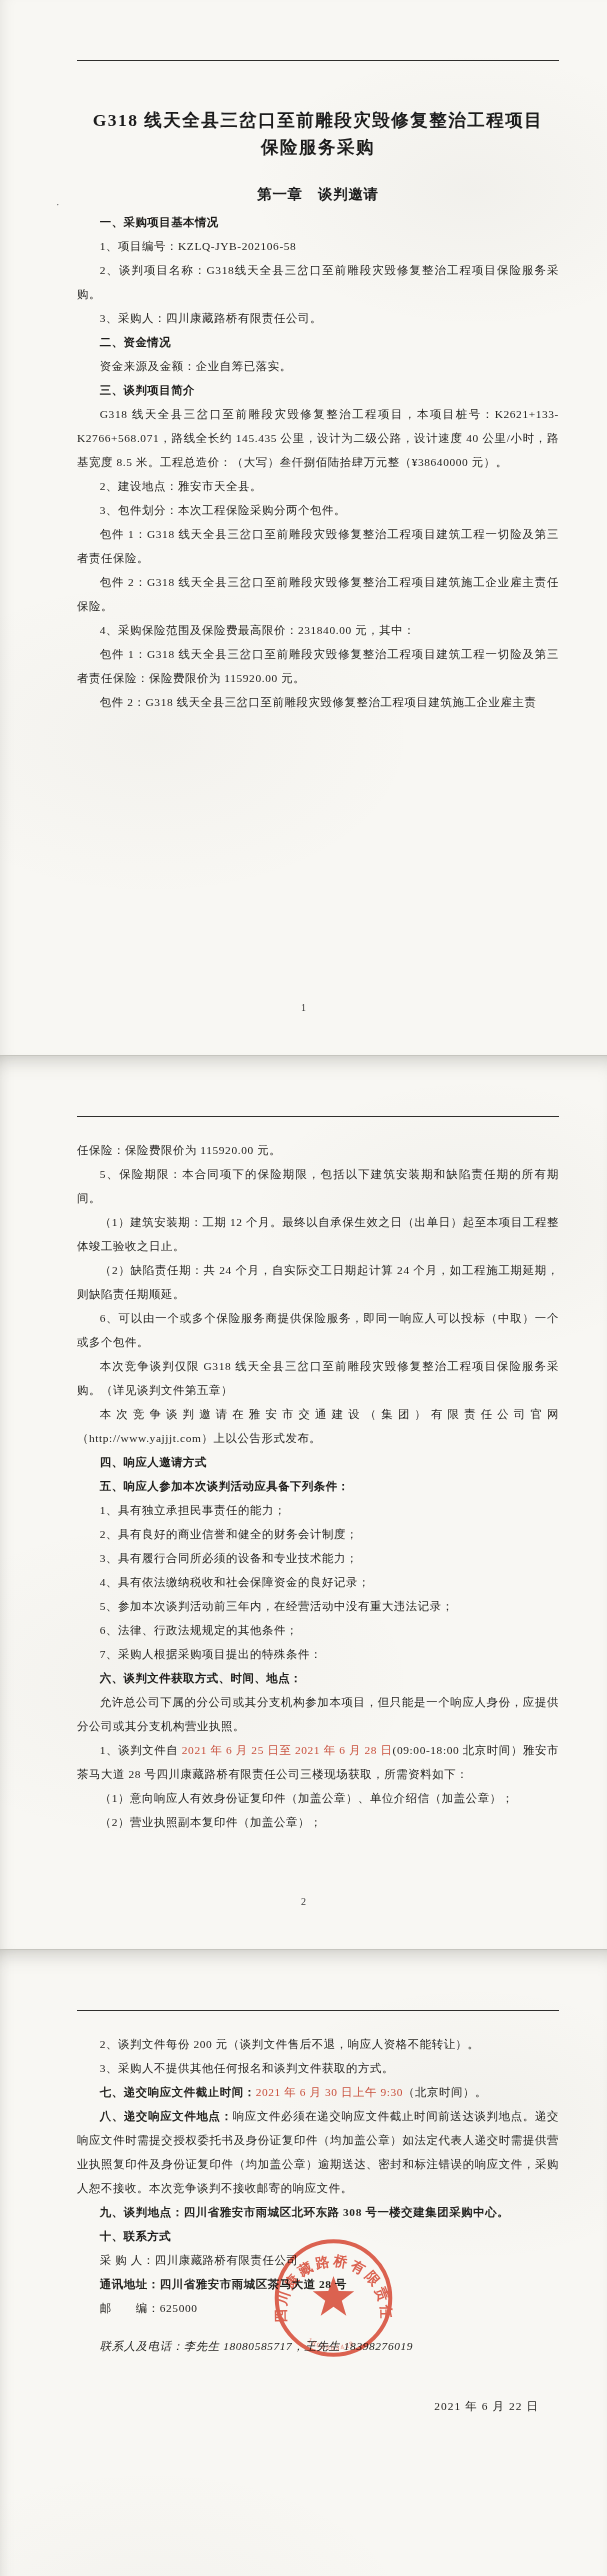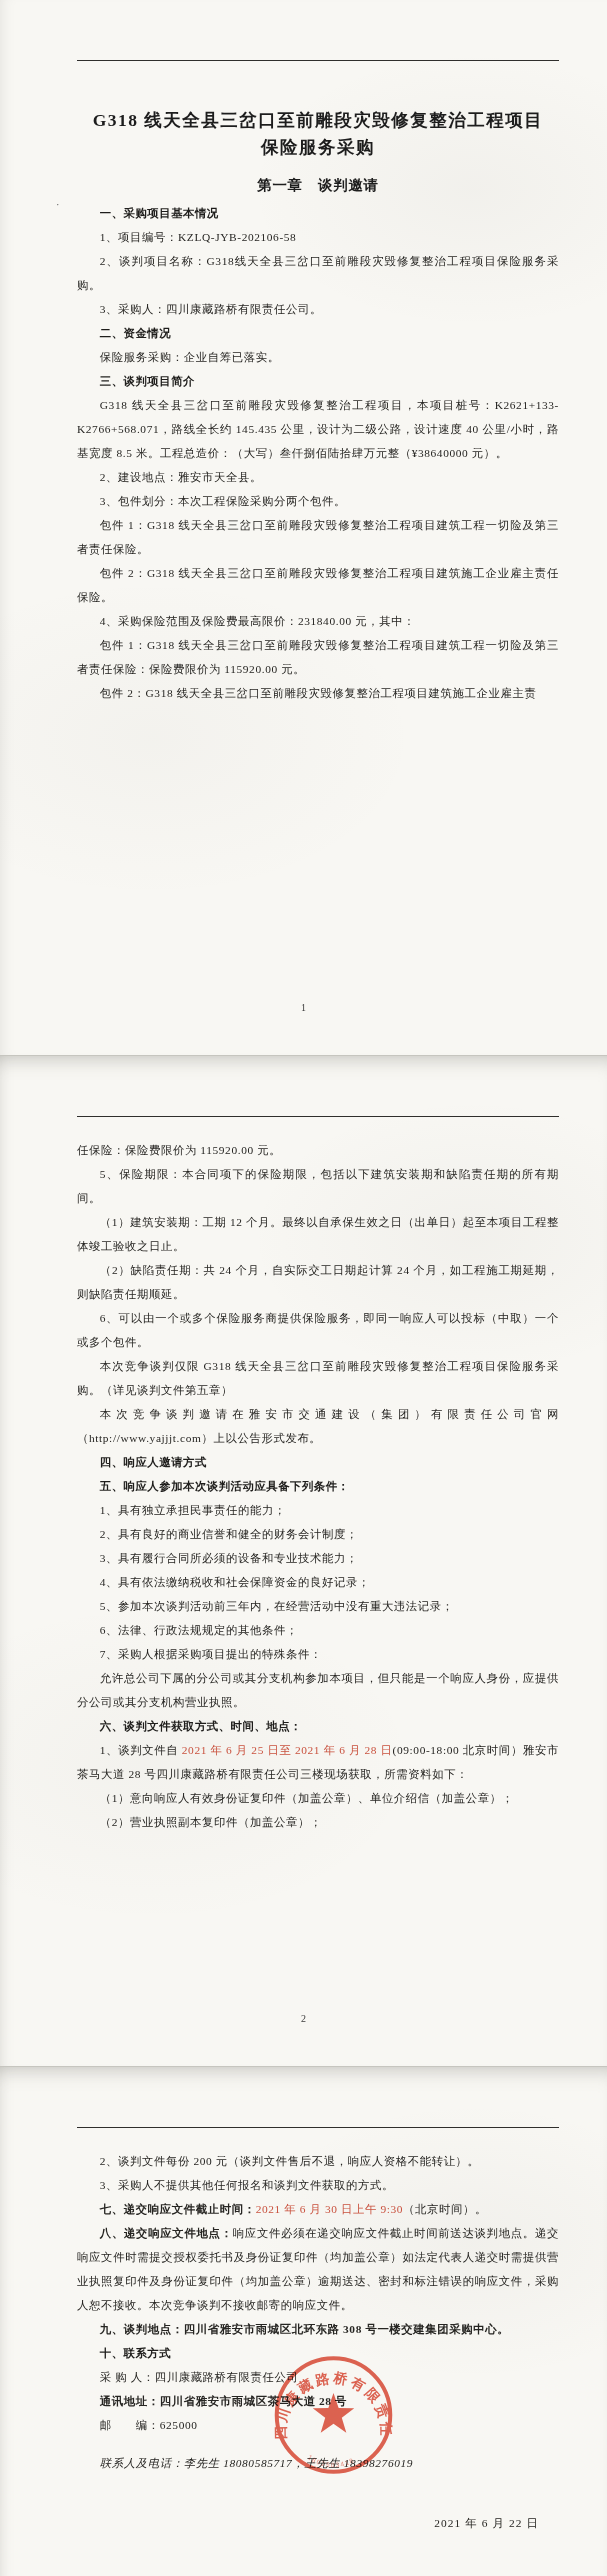--- a/index.html
+++ b/index.html
@@ -16,40 +16,40 @@
     box-sizing:border-box;
     background:#f8f7f3;
     background-image:
       radial-gradient(319px 197px at 78% 18%, rgba(120,115,105,.05), transparent 70%),
       radial-gradient(379px 228px at 25% 70%, rgba(120,115,105,.04), transparent 70%);
     overflow:hidden;
     padding:0 48px 0 77px;
     box-shadow: inset 12px 0 16.7px -13.7px rgba(0,0,0,.12);
   }
   .page1{height:1055px;}
-  .page2{height:1011px;border-top:0.8px solid #c6c5bf;
+  .page2{height:894px;border-top:0.8px solid #c6c5bf;
          box-shadow: inset 0 16.7px 20px -15px rgba(90,88,80,.35), inset 12px 0 16.7px -13.7px rgba(0,0,0,.12);}
   .page3{height:968px;border-top:0.8px solid #c6c5bf;
          box-shadow: inset 0 16.7px 20px -15px rgba(90,88,80,.35), inset 12px 0 16.7px -13.7px rgba(0,0,0,.12);}
   .rule{
     height:0;
     border-top:1.5px solid #2f2e2c;
     margin-top:60px;
   }
   .titleblock{
     margin-top:46px;
     text-align:center;
     font-weight:bold;
     font-size:17.5px;
     line-height:26.6px;
     letter-spacing:1.5px;
     color:#1d1d1d;
   }
   .chapter{
-    margin-top:15px;
+    margin-top:24px;
     text-align:center;
     font-weight:bold;
     font-size:14.4px;
     line-height:20px;
     letter-spacing:0.8px;
     color:#1d1d1d;
   }
   .content{margin-top:21px;}
   .page1 .content{margin-top:6px;}
   .para{
@@ -114,21 +114,21 @@
       <div>保险服务采购</div>
     </div>
     <div class="chapter">第一章　谈判邀请</div>
     <span class="margin-dot">·</span>
     <div class="content">
         <p class="para h"><span>一、采购项目基本情况</span></p>
         <p class="para"><span>1、项目编号：KZLQ-JYB-202106-58</span></p>
         <p class="para"><span>2、谈判项目名称：G318线天全县三岔口至前雕段灾毁修复整治工程项目保险服务采购。</span></p>
         <p class="para"><span>3、采购人：四川康藏路桥有限责任公司。</span></p>
         <p class="para h"><span>二、资金情况</span></p>
-        <p class="para"><span>保险服务采购：企业自筹已落实。</span></p>
+        <p class="para"><span>资金来源及金额：企业自筹已落实。</span></p>
         <p class="para h"><span>三、谈判项目简介</span></p>
         <p class="para"><span>G318 线天全县三岔口至前雕段灾毁修复整治工程项目，本项目桩号：K2621+133-K2766+568.071，路线全长约 145.435 公里，设计为二级公路，设计速度 40 公里/小时，路基宽度 8.5 米。工程总造价：（大写）叁仟捌佰陆拾肆万元整（¥38640000 元）。</span></p>
         <p class="para"><span>2、建设地点：雅安市天全县。</span></p>
         <p class="para"><span>3、包件划分：本次工程保险采购分两个包件。</span></p>
         <p class="para"><span>包件 1：G318 线天全县三岔口至前雕段灾毁修复整治工程项目建筑工程一切险及第三者责任保险。</span></p>
         <p class="para"><span>包件 2：G318 线天全县三岔口至前雕段灾毁修复整治工程项目建筑施工企业雇主责任保险。</span></p>
         <p class="para"><span>4、采购保险范围及保险费最高限价：231840.00 元，其中：</span></p>
         <p class="para"><span>包件 1：G318 线天全县三岔口至前雕段灾毁修复整治工程项目建筑工程一切险及第三者责任保险：保险费限价为 115920.00 元。</span></p>
         <p class="para"><span>包件 2：G318 线天全县三岔口至前雕段灾毁修复整治工程项目建筑施工企业雇主责</span></p>
       </div>
@@ -147,22 +147,22 @@
         <p class="para"><span>本次竞争谈判邀请在雅安市交通建设（集团）有限责任公司官网（http://www.yajjjt.com）上以公告形式发布。</span></p>
         <p class="para h"><span>四、响应人邀请方式</span></p>
         <p class="para h"><span>五、响应人参加本次谈判活动应具备下列条件：</span></p>
         <p class="para"><span>1、具有独立承担民事责任的能力；</span></p>
         <p class="para"><span>2、具有良好的商业信誉和健全的财务会计制度；</span></p>
         <p class="para"><span>3、具有履行合同所必须的设备和专业技术能力；</span></p>
         <p class="para"><span>4、具有依法缴纳税收和社会保障资金的良好记录；</span></p>
         <p class="para"><span>5、参加本次谈判活动前三年内，在经营活动中没有重大违法记录；</span></p>
         <p class="para"><span>6、法律、行政法规规定的其他条件；</span></p>
         <p class="para"><span>7、采购人根据采购项目提出的特殊条件：</span></p>
+        <p class="para h"><span>六、谈判文件获取方式、时间、地点：</span></p>
         <p class="para"><span>允许总公司下属的分公司或其分支机构参加本项目，但只能是一个响应人身份，应提供分公司或其分支机构营业执照。</span></p>
-        <p class="para h"><span>六、谈判文件获取方式、时间、地点：</span></p>
         <p class="para"><span>1、谈判文件自 </span><span class="red">2021 年 6 月 25 日至 2021 年 6 月 28 日</span><span>(09:00-18:00 北京时间）雅安市茶马大道 28 号四川康藏路桥有限责任公司三楼现场获取，所需资料如下：</span></p>
         <p class="para"><span>（1）意向响应人有效身份证复印件（加盖公章）、单位介绍信（加盖公章）；</span></p>
         <p class="para"><span>（2）营业执照副本复印件（加盖公章）；</span></p>
       </div>
     <div class="pagenum">2</div>
   </section>
 
   <section class="page page3">
     <div class="rule"></div>
     <div class="content">

